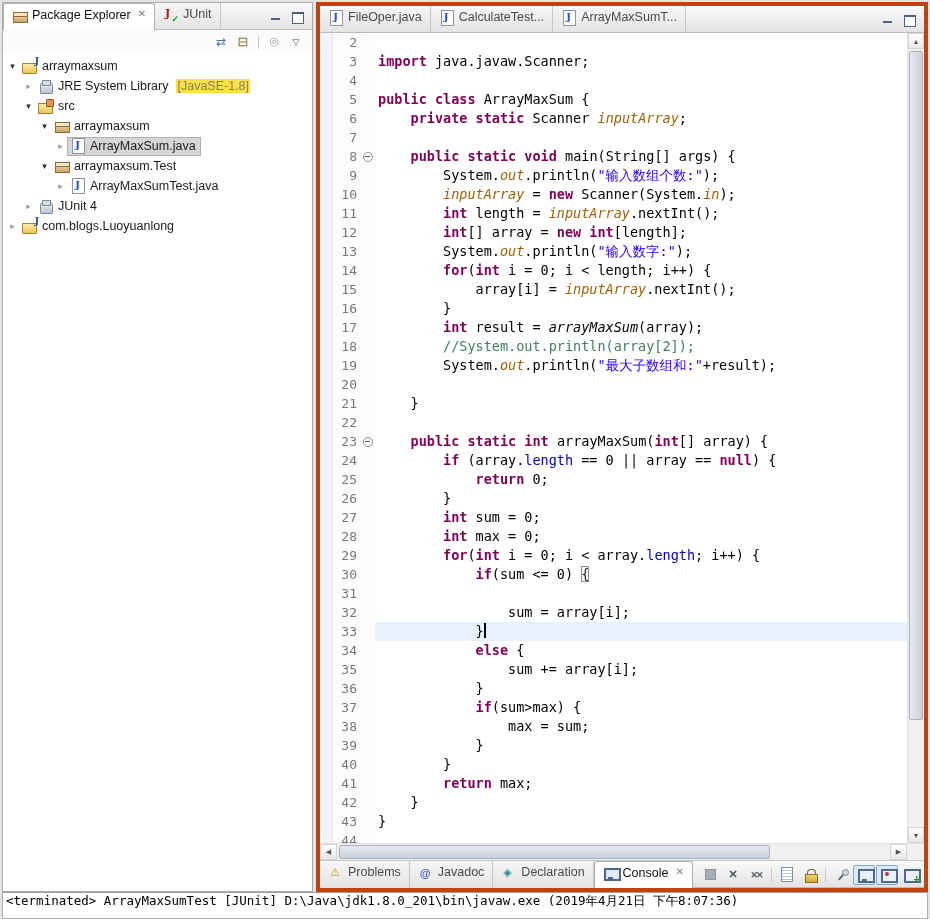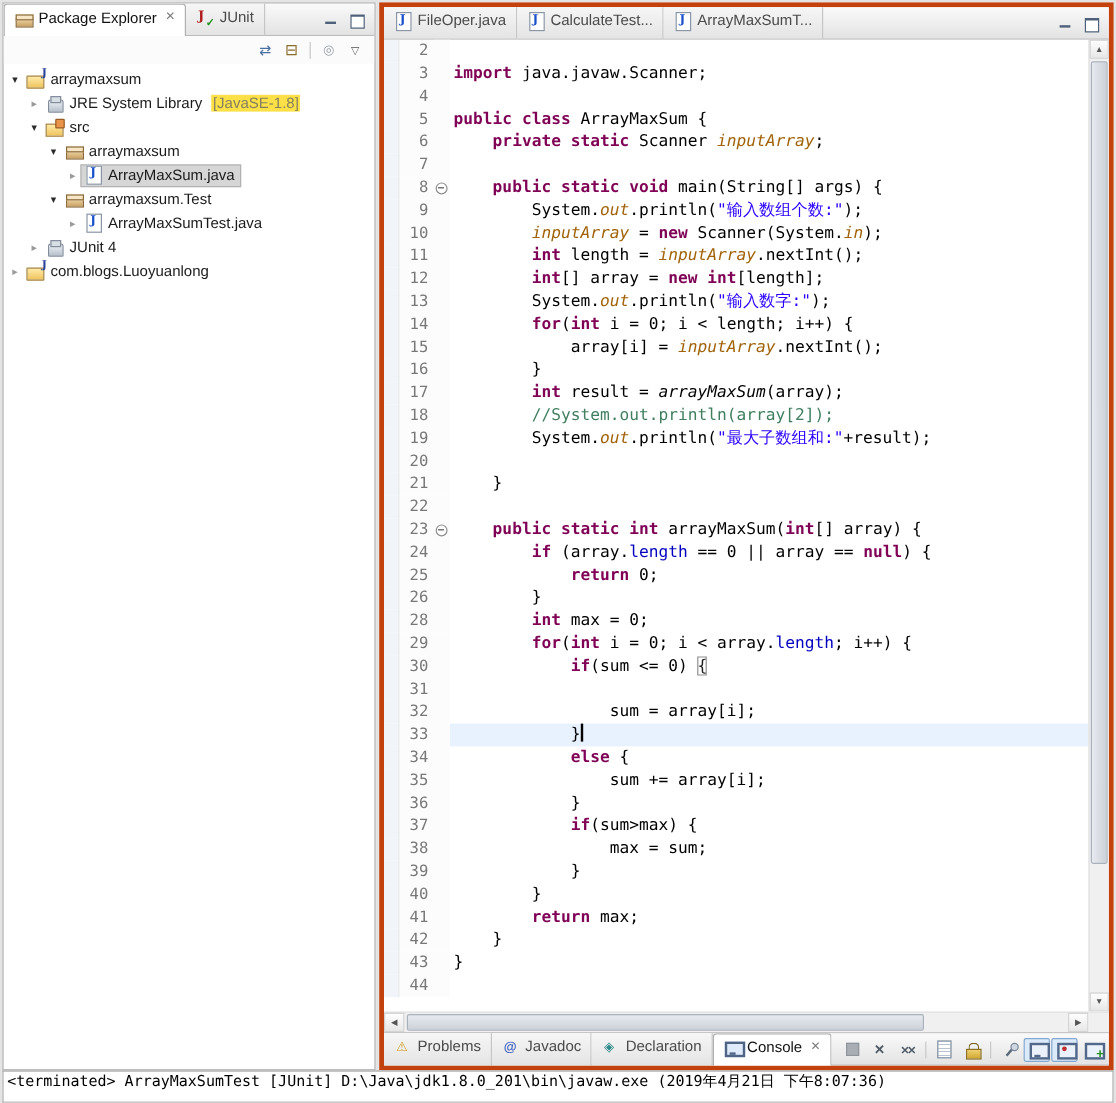--- a/index.html
+++ b/index.html
@@ -263,20 +263,21 @@
             <div class="code-line"><span class="ann"></span><span class="ln">17</span><span class="foldcol"></span><span class="src"><span class="tk-p">        </span><span class="tk-k">int</span><span class="tk-p"> result = </span><span class="tk-m">arrayMaxSum</span><span class="tk-p">(array);</span></span></div>
             <div class="code-line"><span class="ann"></span><span class="ln">18</span><span class="foldcol"></span><span class="src"><span class="tk-p">        </span><span class="tk-c">//System.out.println(array[2]);</span></span></div>
             <div class="code-line"><span class="ann"></span><span class="ln">19</span><span class="foldcol"></span><span class="src"><span class="tk-p">        System.</span><span class="tk-f">out</span><span class="tk-p">.println(</span><span class="tk-s">"最大子数组和:"</span><span class="tk-p">+result);</span></span></div>
             <div class="code-line"><span class="ann"></span><span class="ln">20</span><span class="foldcol"></span><span class="src"></span></div>
             <div class="code-line"><span class="ann"></span><span class="ln">21</span><span class="foldcol"></span><span class="src"><span class="tk-p">    }</span></span></div>
             <div class="code-line"><span class="ann"></span><span class="ln">22</span><span class="foldcol"></span><span class="src"></span></div>
             <div class="code-line"><span class="ann"></span><span class="ln">23</span><span class="foldcol"><span class="foldmark"></span></span><span class="src"><span class="tk-p">    </span><span class="tk-k">public</span><span class="tk-p"> </span><span class="tk-k">static</span><span class="tk-p"> </span><span class="tk-k">int</span><span class="tk-p"> arrayMaxSum(</span><span class="tk-k">int</span><span class="tk-p">[] array) {</span></span></div>
             <div class="code-line"><span class="ann"></span><span class="ln">24</span><span class="foldcol"></span><span class="src"><span class="tk-p">        </span><span class="tk-k">if</span><span class="tk-p"> (array.</span><span class="tk-fl">length</span><span class="tk-p"> == 0 || array == </span><span class="tk-k">null</span><span class="tk-p">) {</span></span></div>
             <div class="code-line"><span class="ann"></span><span class="ln">25</span><span class="foldcol"></span><span class="src"><span class="tk-p">            </span><span class="tk-k">return</span><span class="tk-p"> 0;</span></span></div>
             <div class="code-line"><span class="ann"></span><span class="ln">26</span><span class="foldcol"></span><span class="src"><span class="tk-p">        }</span></span></div>
+            <div class="code-line"><span class="ann"></span><span class="ln">27</span><span class="foldcol"></span><span class="src"><span class="tk-p">        </span><span class="tk-k">int</span><span class="tk-p"> sum = 0;</span></span></div>
             <div class="code-line"><span class="ann"></span><span class="ln">28</span><span class="foldcol"></span><span class="src"><span class="tk-p">        </span><span class="tk-k">int</span><span class="tk-p"> max = 0;</span></span></div>
             <div class="code-line"><span class="ann"></span><span class="ln">29</span><span class="foldcol"></span><span class="src"><span class="tk-p">        </span><span class="tk-k">for</span><span class="tk-p">(</span><span class="tk-k">int</span><span class="tk-p"> i = 0; i &lt; array.</span><span class="tk-fl">length</span><span class="tk-p">; i++) {</span></span></div>
             <div class="code-line"><span class="ann"></span><span class="ln">30</span><span class="foldcol"></span><span class="src"><span class="tk-p">            </span><span class="tk-k">if</span><span class="tk-p">(sum &lt;= 0) </span><span class="tk-bm">{</span></span></div>
             <div class="code-line"><span class="ann"></span><span class="ln">31</span><span class="foldcol"></span><span class="src"></span></div>
             <div class="code-line"><span class="ann"></span><span class="ln">32</span><span class="foldcol"></span><span class="src"><span class="tk-p">                sum = array[i];</span></span></div>
             <div class="code-line cur"><span class="ann"></span><span class="ln">33</span><span class="foldcol"></span><span class="src"><span class="tk-p">            }</span><span class="caret"></span></span></div>
             <div class="code-line"><span class="ann"></span><span class="ln">34</span><span class="foldcol"></span><span class="src"><span class="tk-p">            </span><span class="tk-k">else</span><span class="tk-p"> {</span></span></div>
             <div class="code-line"><span class="ann"></span><span class="ln">35</span><span class="foldcol"></span><span class="src"><span class="tk-p">                sum += array[i];</span></span></div>
             <div class="code-line"><span class="ann"></span><span class="ln">36</span><span class="foldcol"></span><span class="src"><span class="tk-p">            }</span></span></div>
             <div class="code-line"><span class="ann"></span><span class="ln">37</span><span class="foldcol"></span><span class="src"><span class="tk-p">            </span><span class="tk-k">if</span><span class="tk-p">(sum&gt;max) {</span></span></div>

